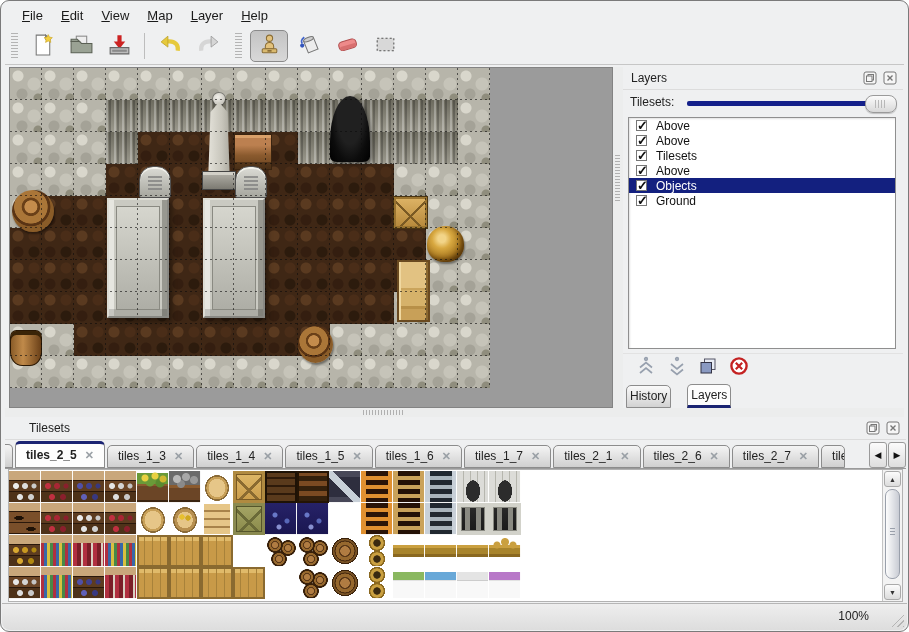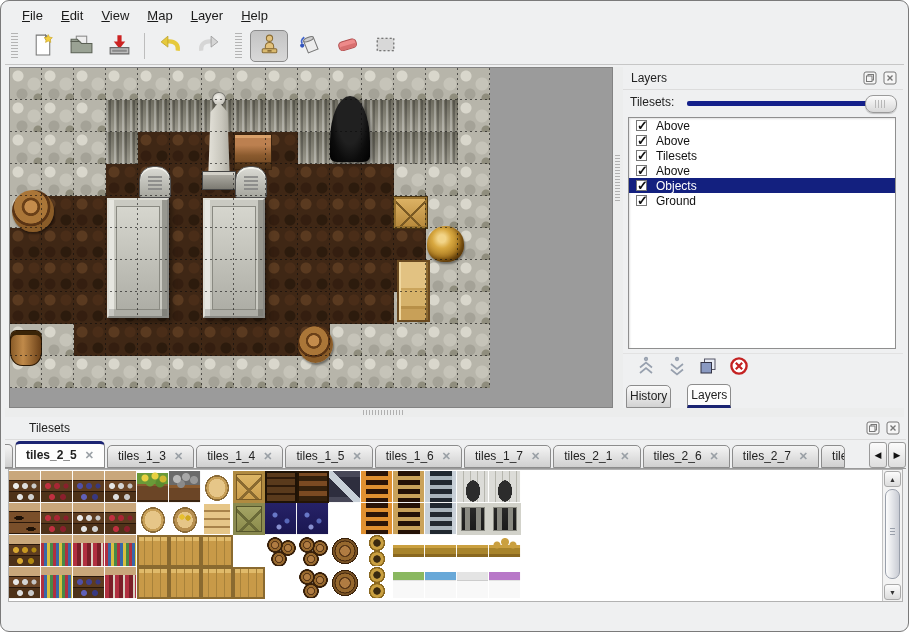--- a/index.html
+++ b/index.html
@@ -700,13 +700,17 @@
             <span>▲</span>
           </button>
         <div class="sthumb"></div>
         <button class="sbtn down">
             <span>▼</span>
           </button>
       </div>
     </div>
   </div>
 
+  <div class="statusbar">
+    <span class="zoom-label">100%</span>
+    <div class="resize-grip"></div>
+  </div>
 </div>
 
 </body></html>

